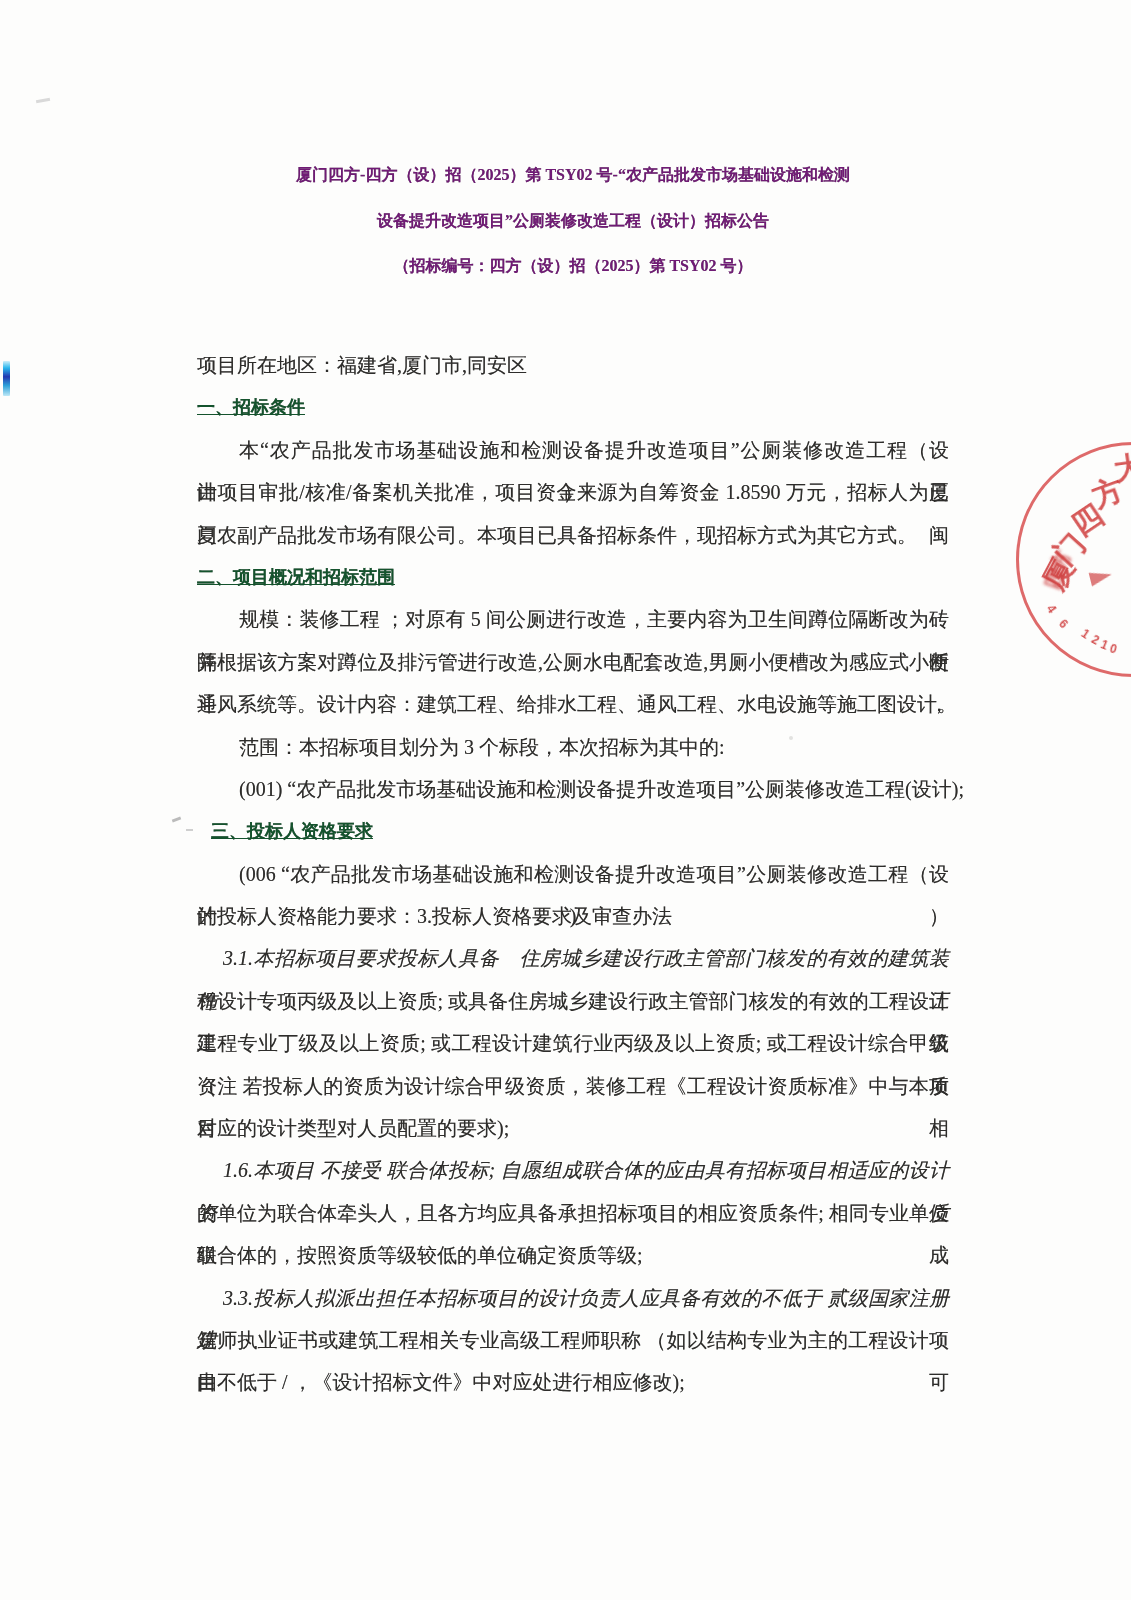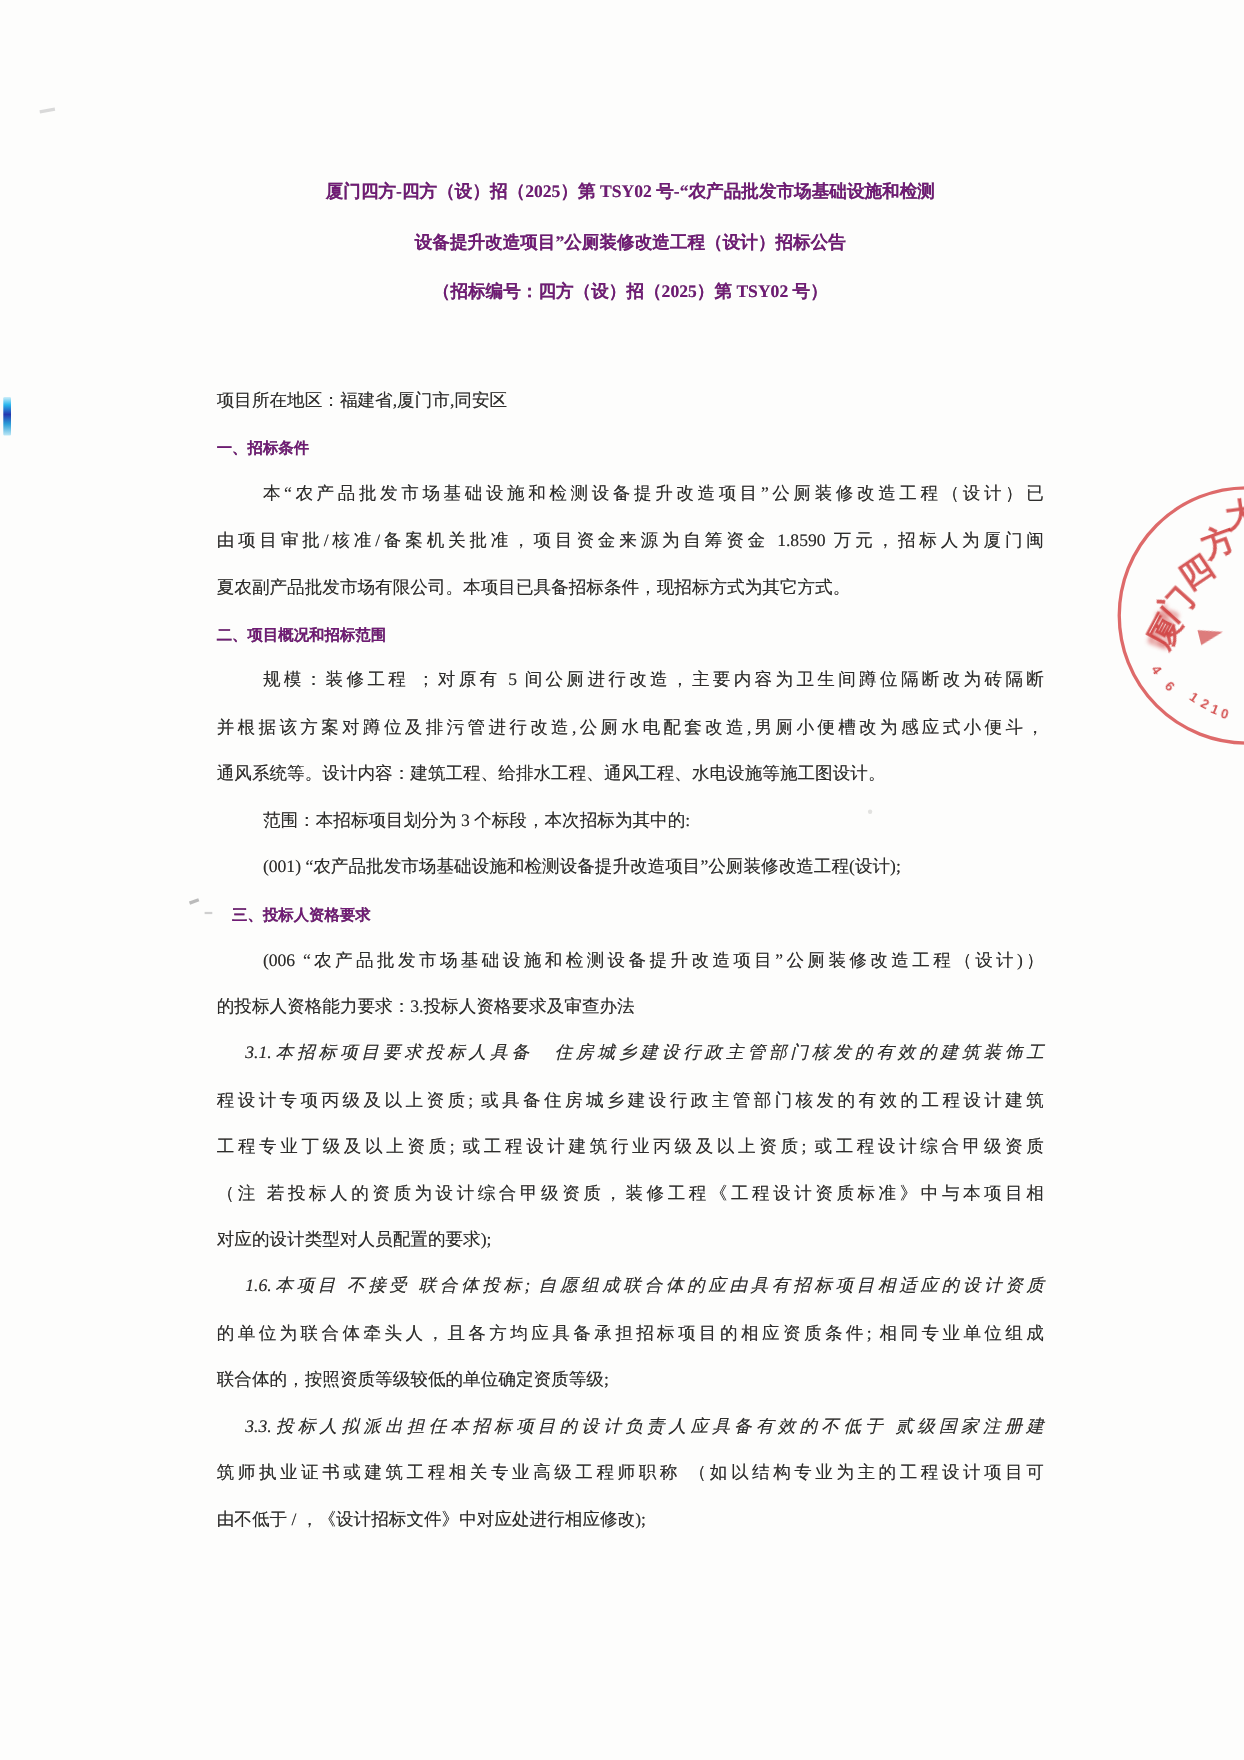--- a/index.html
+++ b/index.html
@@ -24,38 +24,39 @@
     color:#701a75;
     text-shadow:0 0 .5px rgba(40,40,40,.55);
     white-space:nowrap;
   }
   
   .body-block{
     position:absolute;left:197px;top:344px;width:752px;
   }
   .ln{
     height:42.4px;line-height:42.4px;
-    font-size:16px;
+    font-size:20px;
     text-shadow:0 0 .4px rgba(40,40,40,.5);
     white-space:nowrap;
   }
   .j{
     white-space:normal;
     text-align:justify;
     -moz-text-align-last:justify;
     text-align-last:justify;
   }
   .ind{text-indent:42px;}
   .ind2{text-indent:26px;font-style:italic;}
   .hd{
     height:42.4px;line-height:42.4px;
     font-family:"Liberation Sans","DejaVu Sans",sans-serif;
-    font-size:14px;font-weight:bold;color:#701a75;
+    font-size:18px;font-weight:bold;color:#14532d;
     text-shadow:0 0 .4px rgba(20,20,20,.55);
     white-space:nowrap;
+    text-decoration:underline;
   }
   .hd3{padding-left:14px;}
   
   .stamp{
     position:absolute;left:1016px;top:442px;width:236px;height:236px;
     pointer-events:none;
   }
   .stamp-ring{
     position:absolute;left:0;top:0;width:229px;height:229px;
     border:3.5px solid rgba(213,64,64,.78);

